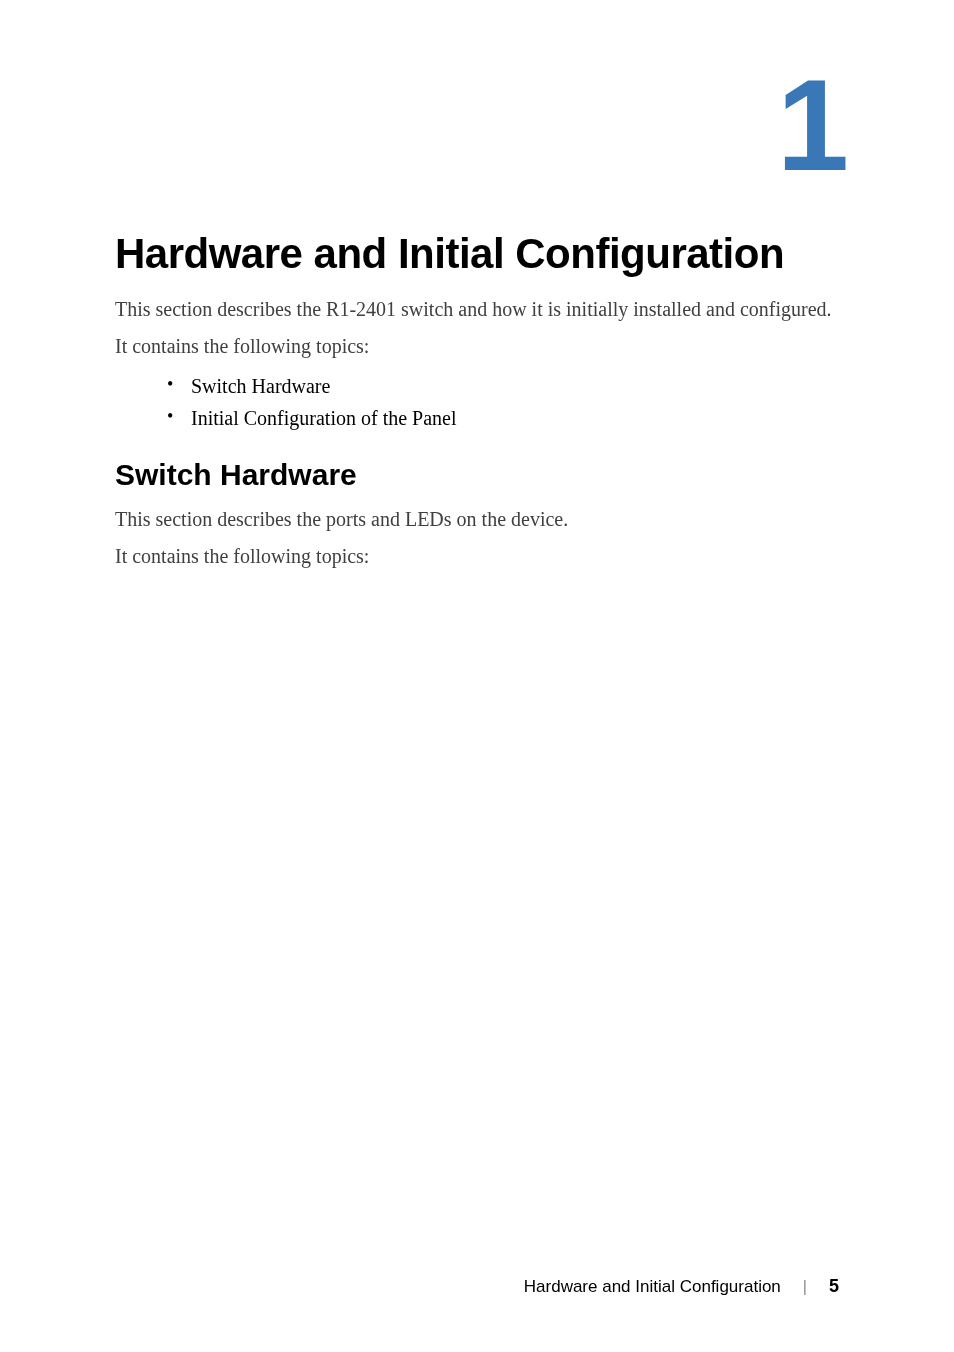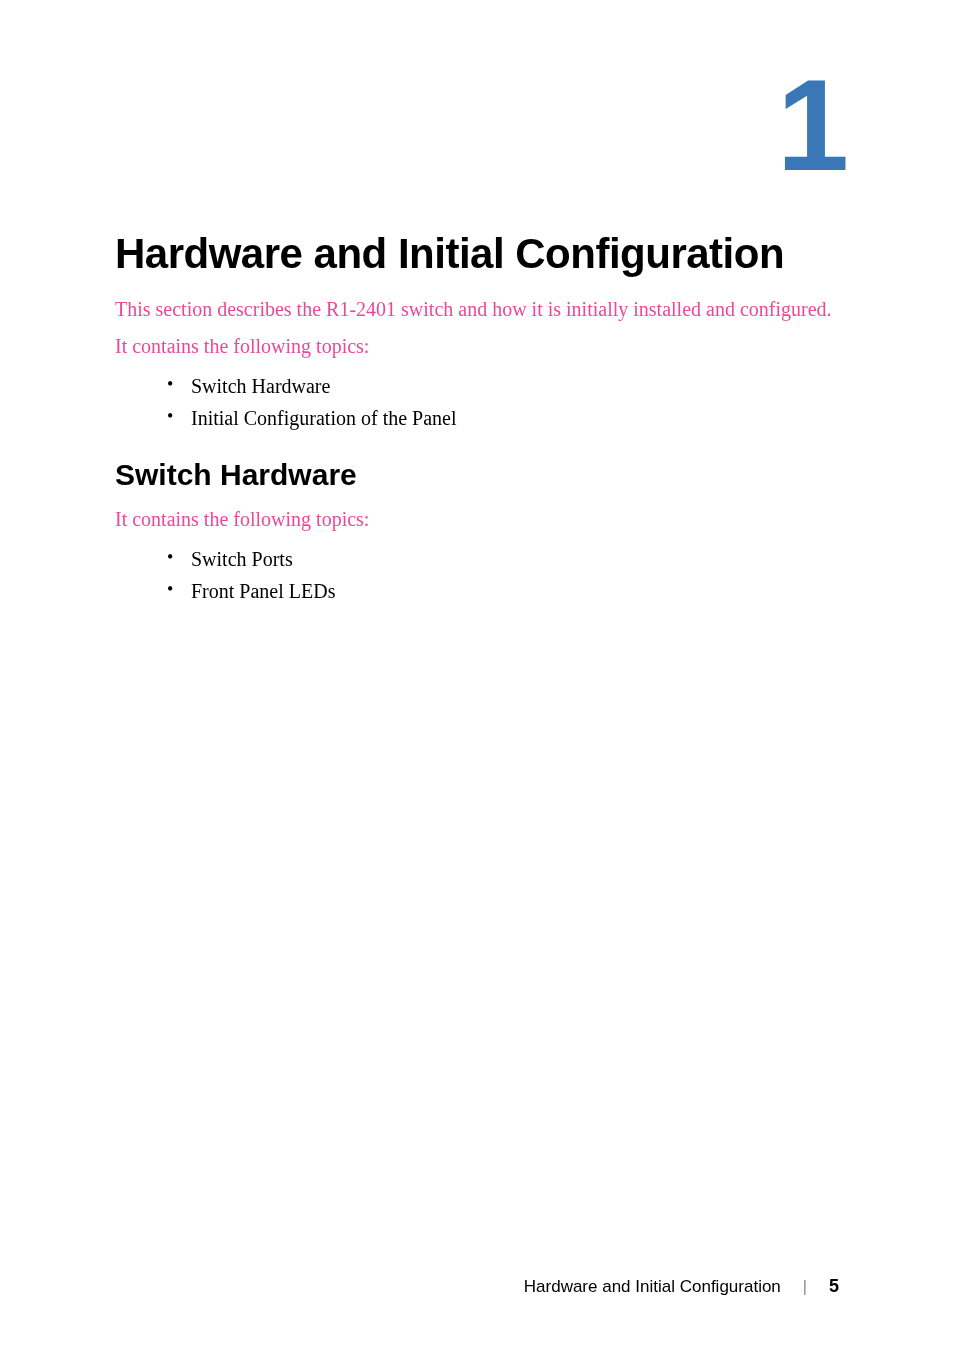--- a/index.html
+++ b/index.html
@@ -35,21 +35,21 @@
       font-weight: bold;
       font-size: 42px;
       color: #000000;
       margin-bottom: 18px;
       letter-spacing: -0.5px;
     }
     .body-text {
       font-family: Georgia, 'Times New Roman', serif;
       font-size: 20px;
       line-height: 1.35;
-      color: #ec4899;
+      color: #404040;
       margin-bottom: 10px;
     }
     .bullet-list {
       list-style: none;
       margin-left: 52px;
       margin-bottom: 20px;
     }
     .bullet-list li {
       font-family: Georgia, 'Times New Roman', serif;
       font-size: 20px;
@@ -107,26 +107,23 @@
 
   <p class="body-text">It contains the following topics:</p>
 
   <ul class="bullet-list">
     <li>Switch Hardware</li>
     <li>Initial Configuration of the Panel</li>
   </ul>
 
   <h2 class="section-heading">Switch Hardware</h2>
 
+  <p class="body-text">This section describes the ports and LEDs on the device.</p>
 
   <p class="body-text">It contains the following topics:</p>
 
-  <ul class="bullet-list">
-    <li>Switch Ports</li>
-    <li>Front Panel LEDs</li>
-  </ul>
 
   <div class="footer">
     <span class="footer-title">Hardware and Initial Configuration</span>
     <span class="footer-divider">|</span>
     <span class="footer-page">5</span>
   </div>
 </div>
 
 </body></html>

